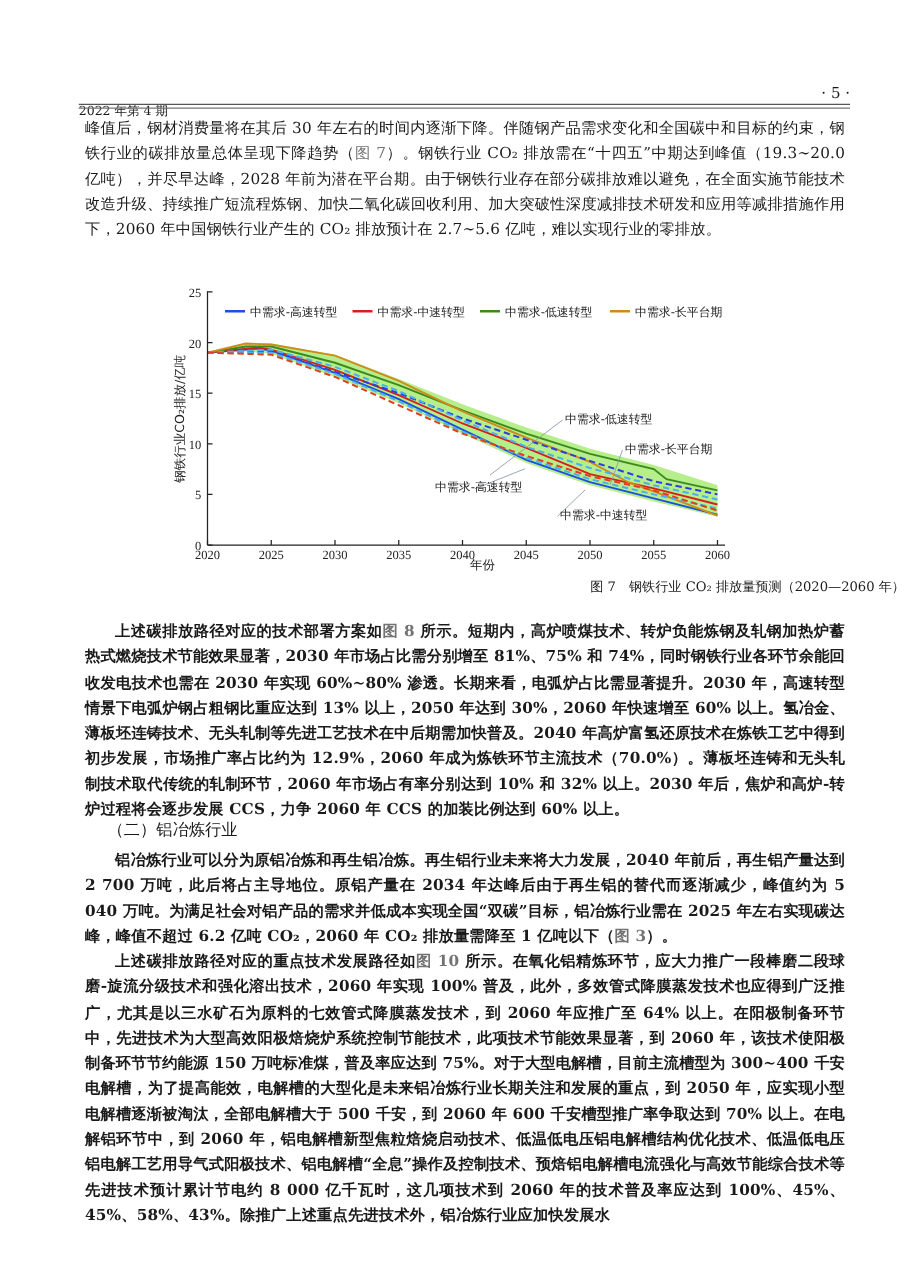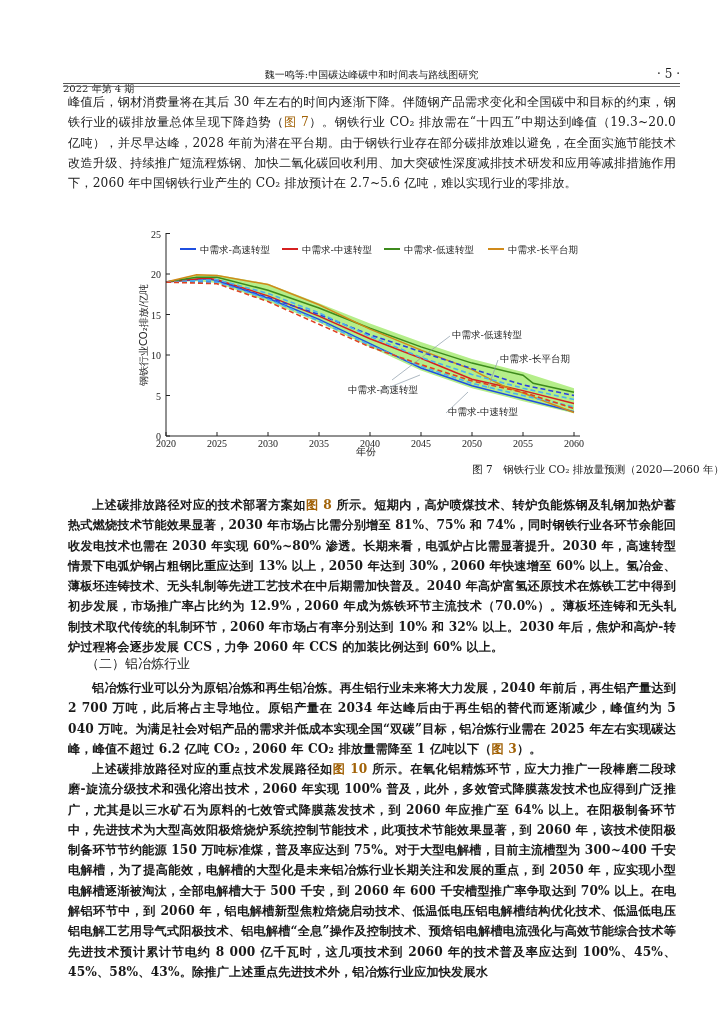--- a/index.html
+++ b/index.html
@@ -7,33 +7,32 @@
          font-family: "DejaVu Serif", "Liberation Serif", serif; color:#1a1a1a; }
   .header { position:absolute; left:63px; top:64px; width:617px; height:20px; font-size:10px; }
   .header .left { position:absolute; left:0; top:18px; }
   .header .center { position:absolute; left:0; right:0; top:4px; text-align:center; }
   .header .right { position:absolute; right:0; top:3px; font-size:12px; }
   .header .rule { position:absolute; left:0; right:0; top:19px; border-top:1.5px solid #555; }
   .header .rule2 { position:absolute; left:0; right:0; top:22px; border-top:0.6px solid #777; }
   .para { position:absolute; left:68px; width:608px; font-size:12.2px; line-height:20.3px;
           text-align:justify; letter-spacing:0.15px; }
   .para.indent { text-indent:24px;font-weight:bold; }
-  .link { color:#a16207;margin-top:14px; }
+  .link { color:#737373;margin-top:14px; }
   .section { position:absolute; left:86px; top:655px; font-size:13px; font-weight:normal;
              font-family: "DejaVu Sans", "Liberation Sans", sans-serif; }
   .chart { position:absolute; left:128px; top:224px; width:470px; height:230px; }
   .caption { position:absolute; left:0; right:0; top:463px; text-align:right; font-size:10.5px; }
-  .xlabel { position:absolute; left:356px; top:445px; font-size:10px; }
+  .xlabel { position:absolute; left:376px; top:445px; font-size:10px; }
 </style>
 </head>
 <body>
 
 <div class="header">
   <span class="left">2022 年第 4 期</span>
-  <span class="center">魏一鸣等:中国碳达峰碳中和时间表与路线图研究</span>
   <span class="right">· 5 ·</span>
   <div class="rule"></div>
   <div class="rule2"></div>
 </div>
 
 <div class="para" style="top:92px;"><span>峰值后，钢材消费量将在其后 30 年左右的时间内逐渐下降。伴随钢产品需求变化和全国碳中和目标的约束，钢铁行业的碳排放量总体呈现下降趋势（</span><span class="link">图 7</span><span>）。钢铁行业 CO₂ 排放需在“十四五”中期达到峰值（19.3~20.0 亿吨），并尽早达峰，2028 年前为潜在平台期。由于钢铁行业存在部分碳排放难以避免，在全面实施节能技术改造升级、持续推广短流程炼钢、加快二氧化碳回收利用、加大突破性深度减排技术研发和应用等减排措施作用下，2060 年中国钢铁行业产生的 CO₂ 排放预计在 2.7~5.6 亿吨，难以实现行业的零排放。</span></div>
 
 <div class="chart">
   <svg id="chart-svg" width="470" height="230" viewBox="128 224 470 230">
       <polygon points="166,282.1 196.6,274.81000000000006 217,274.81000000000006 268,283.72 319,303.16 370,323.40999999999997 421,342.04 472,359.05 523,372.01 574,388.21 574,413.32 523,401.17 472,388.21 421,370.39 370,346.9 319,322.6 268,301.53999999999996 217,282.91 196.6,281.28999999999996 166,282.1" fill="#b5ee8a" stroke="none"></polygon>

